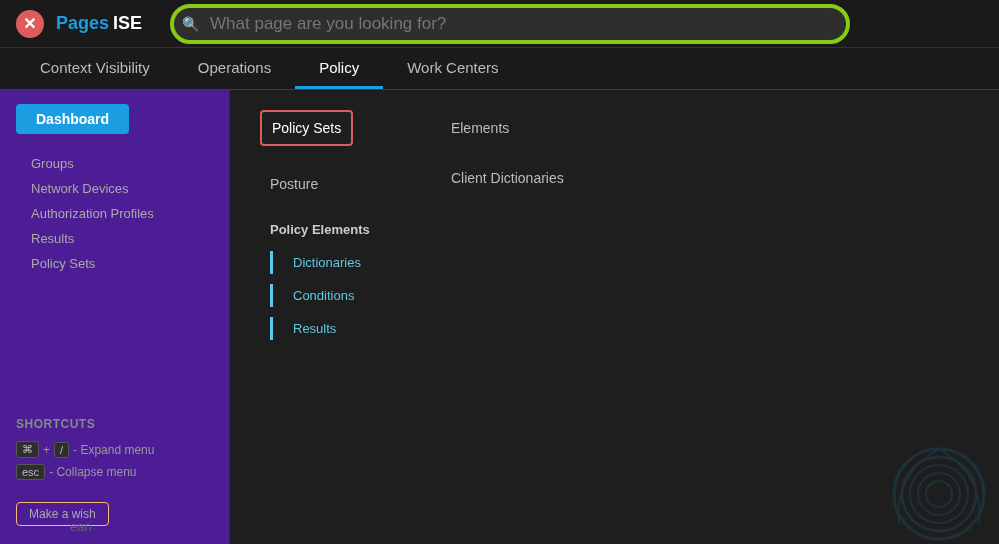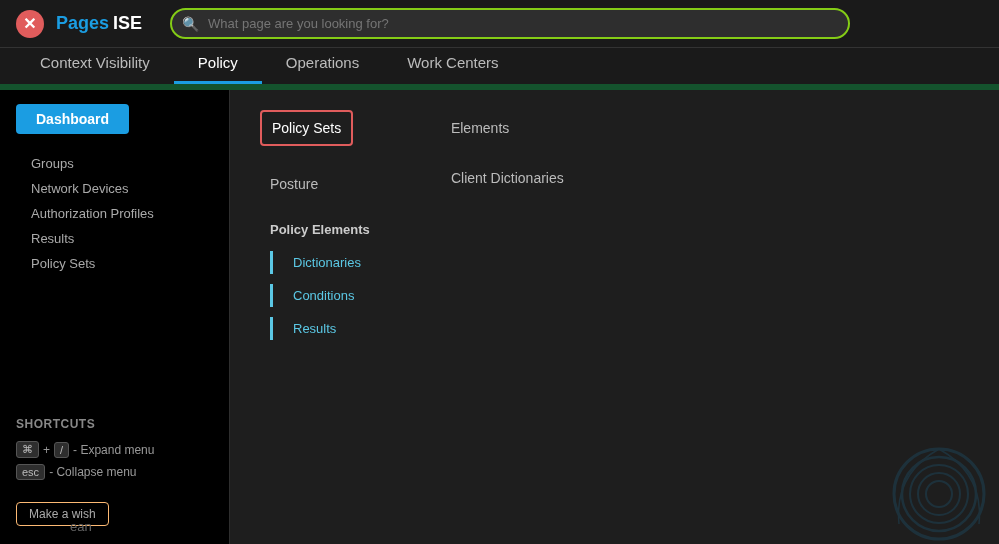--- a/index.html
+++ b/index.html
@@ -57,43 +57,43 @@
 
     #search-bar {
       flex: 1;
       max-width: 680px;
       margin: 0 16px;
       position: relative;
     }
     #search-bar input {
       width: 100%;
       background: #2e2e2e;
-      border: 2px solid #84cc16;
+      border: 4px solid #84cc16;
       border-radius: 20px;
       padding: 6px 14px 6px 36px;
       color: #aaa;
-      font-size: 13px;
+      font-size: 17px;
       outline: none;
     }
     #search-bar .search-icon-wrap {
       position: absolute;
       left: 12px;
       top: 50%;
       transform: translateY(-50%);
       color: #888;
       font-size: 14px;
     }
 
     
     #nav-tabs {
       display: flex;
       align-items: flex-end;
       background: #1a1a1a;
       padding: 0 16px;
-      border-bottom: 6px solid #14532d;
+      border-bottom: 1px solid #14532d;
       height: 42px;
     }
     .nav-tab {
       padding: 8px 24px 10px;
       font-size: 15px;
       color: #bbb;
       cursor: pointer;
       border-bottom: 3px solid transparent;
       position: relative;
       white-space: nowrap;
@@ -103,21 +103,21 @@
       border-bottom: 3px solid #1b9de2;
     }
 
     
     #sidebar {
       position: absolute;
       top: 90px;
       left: 0;
       width: 230px;
       bottom: 0;
-      background: #000000;
+      background: #4c1d95;
       border-right: 1px solid #2e2e2e;
       display: flex;
       flex-direction: column;
       justify-content: space-between;
       padding-bottom: 10px;
     }
 
     #sidebar-top {
       padding: 14px 16px 0;
     }
@@ -270,22 +270,22 @@
     <span>ISE</span>
   </div>
   <div id="search-bar">
     <span class="search-icon-wrap">🔍</span>
     <input type="text" placeholder="What page are you looking for?" style="">
   </div>
 </div>
 
 <div id="nav-tabs">
   <div class="nav-tab">Context Visibility</div>
+  <div class="nav-tab">Operations</div>
   <div class="nav-tab active">Policy</div>
-  <div class="nav-tab">Operations</div>
   <div class="nav-tab">Work Centers</div>
 </div>
 
 <div id="sidebar">
   <div id="sidebar-top">
     <button id="dashboard-btn">Dashboard</button>
 
     <a class="sidebar-link">Groups</a>
     <a class="sidebar-link">Network Devices</a>
     <a class="sidebar-link">Authorization Profiles</a>

